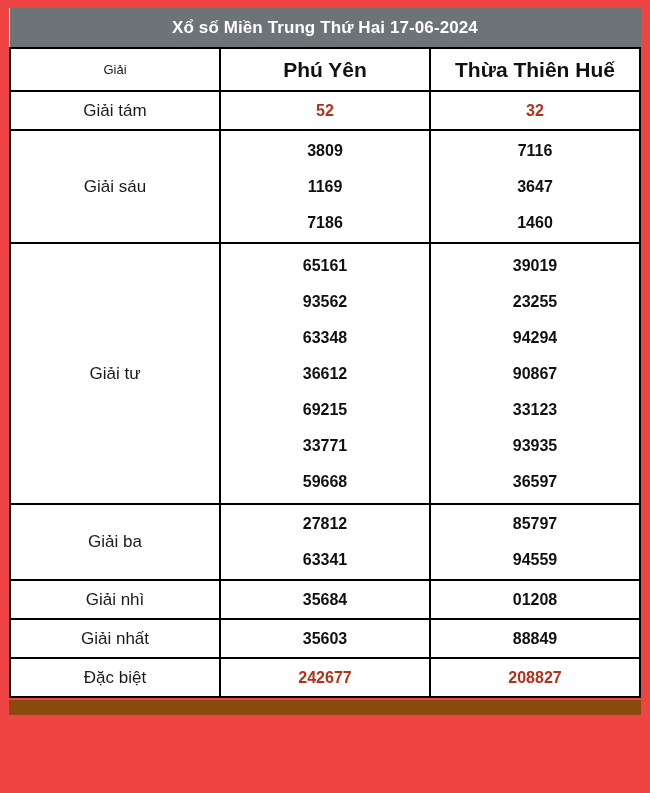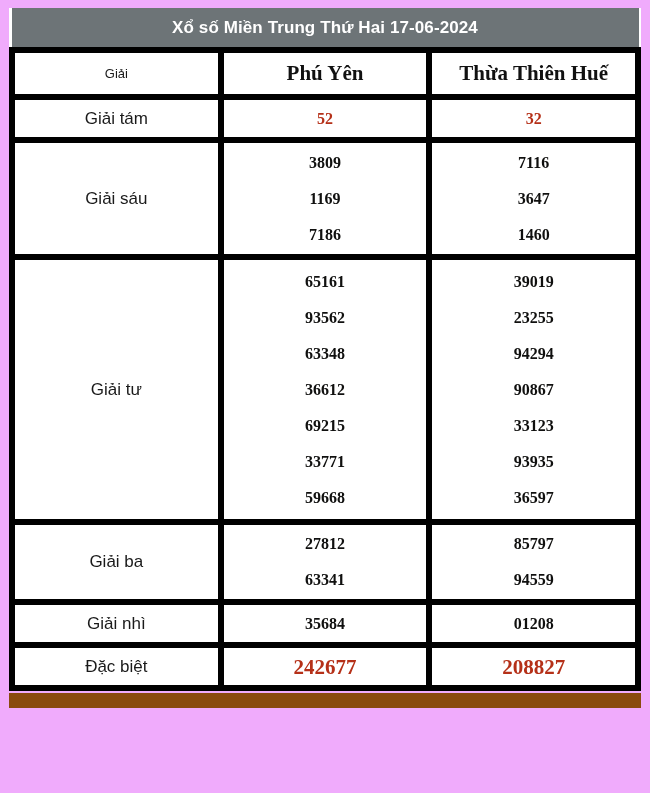--- a/index.html
+++ b/index.html
@@ -9,53 +9,52 @@
   }
   body {
     width: 650px;
     height: 793px;
     font-family: "Liberation Sans", sans-serif;
     overflow: hidden;
   }
   .page {
     width: 650px;
     height: 793px;
-    background: #f0abfc;
+    background: #ef4444;
     box-sizing: border-box;
     padding: 8px 9px 0 9px;
   }
   .lottery-table {
     width: 632px;
     border-collapse: collapse;
     table-layout: fixed;
     background: #ffffff;
   }
   .lottery-table td, .lottery-table th {
-    border: 6px solid #000000;
+    border: 2px solid #000000;
     padding: 0;
     margin: 0;
     vertical-align: middle;
     text-align: center;
   }
   .title-bar {
     background: #6d7477;
     color: #ffffff;
     font-size: 17px;
     font-weight: bold;
     height: 38px;
     line-height: 38px;
     border: 1px solid #6d7477 !important;
     letter-spacing: 0.1px;
   }
   .col-label {
     width: 76px;
   }
   .col-prov {
     width: 278px;
-    font-family: Liberation Serif, serif;
   }
   .prize-label {
     font-size: 17px;
     color: #1a1a1a;
     font-weight: normal;
   }
   .province-name {
     font-size: 21px;
     font-weight: bold;
     color: #111111;
@@ -69,21 +68,21 @@
   .num {
     font-size: 16px;
     font-weight: bold;
     color: #10100f;
     line-height: 36px;
   }
   .num.accent {
     color: #b53018;
   }
   .num.special {
-    font-size: 21px;
+    font-size: 16px;
     color: #b53018;
   }
   .cell-stack {
     display: flex;
     flex-direction: column;
     justify-content: center;
     align-items: center;
   }
   .row-h1 { height: 37px; }
   .row-h2 { height: 74px; }
@@ -187,20 +186,33 @@
               <div class="num">35684</div>
             </div>
           </td>
           <td class="col-prov row-h1">
             <div class="cell-stack">
               <div class="num">01208</div>
             </div>
           </td>
         </tr>
         <tr>
+          <td class="col-label prize-label row-h1">Giải nhất</td>
+          <td class="col-prov row-h1">
+            <div class="cell-stack">
+              <div class="num">35603</div>
+            </div>
+          </td>
+          <td class="col-prov row-h1">
+            <div class="cell-stack">
+              <div class="num">88849</div>
+            </div>
+          </td>
+        </tr>
+        <tr>
           <td class="col-label prize-label row-h1">Đặc biệt</td>
           <td class="col-prov row-h1">
             <div class="cell-stack">
               <div class="num accent special">242677</div>
             </div>
           </td>
           <td class="col-prov row-h1">
             <div class="cell-stack">
               <div class="num accent special">208827</div>
             </div>

